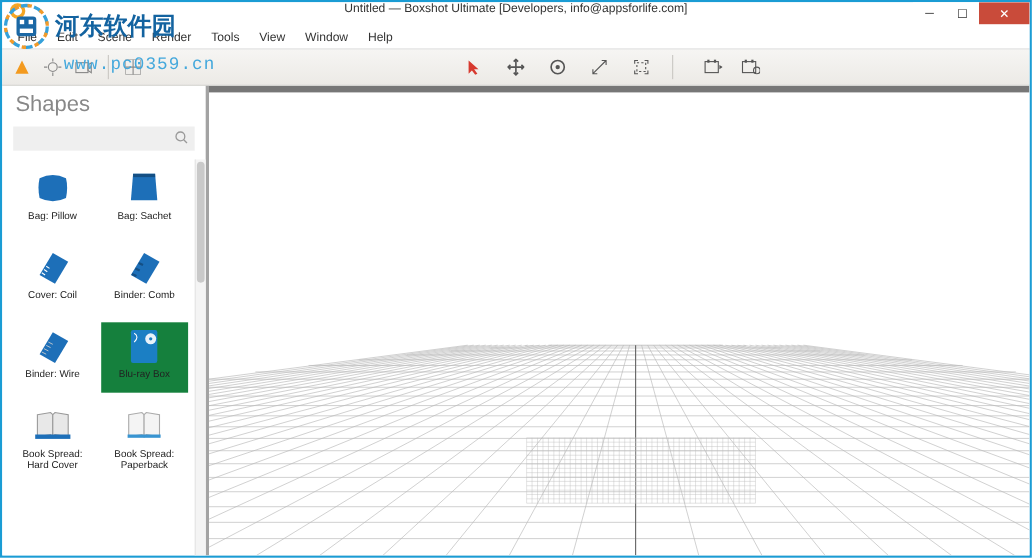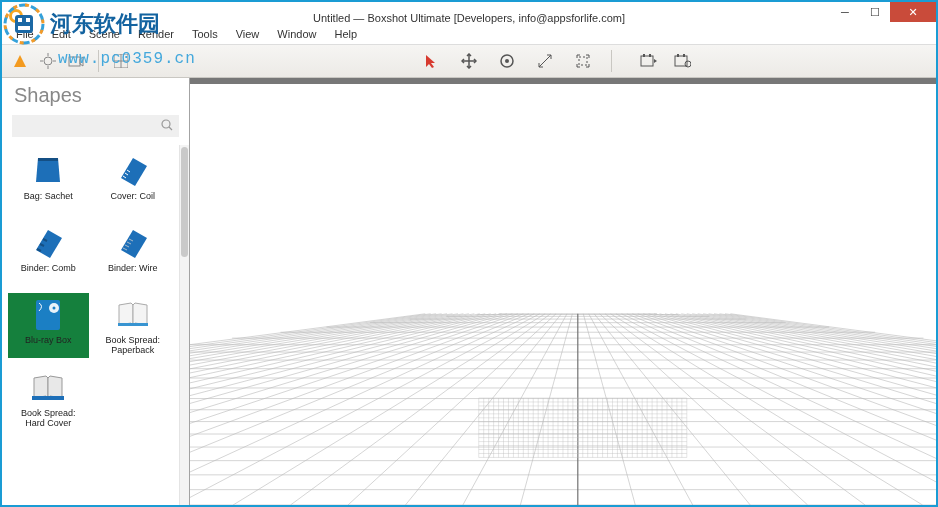--- a/index.html
+++ b/index.html
@@ -1,38 +1,38 @@
 <!DOCTYPE html>
 <html><head>
 <meta charset="utf-8">
 <style>
 * { margin: 0; padding: 0; box-sizing: border-box; font-family: "Segoe UI", Tahoma, sans-serif; }
 body { width: 938px; height: 507px; overflow: hidden; background: #fff; border: 2px solid #1a9cd4; position: relative; }
 
-.titlebar { height: 22px; background: #fff; display: flex; align-items: flex-end; position: relative; }
+.titlebar { height: 22px; background: #fff; display: flex; align-items: flex-start; position: relative; }
 .titlebar-icon { width: 16px; height: 16px; margin-left: 6px; }
 .titlebar-title { position: absolute; left: 50%; transform: translateX(-50%); font-size: 11px; color: #333; }
 .titlebar-controls { position: absolute; right: 0; top: 0; display: flex; }
 .tc-btn { width: 30px; height: 20px; display: flex; align-items: center; justify-content: center; font-size: 11px; }
 .tc-min, .tc-max { background: #fff; color: #333; }
 .tc-close { background: #c94b3a; color: #fff; width: 46px; }
 
 .menubar { height: 20px; background: #fff; display: flex; align-items: center; padding-left: 6px; gap: 2px; }
 .menubar span { font-size: 11px; color: #333; padding: 2px 8px; cursor: default; }
 
 .toolbar { height: 34px; background: linear-gradient(#f6f5f3, #eceae6); border-top: 1px solid #ddd; border-bottom: 1px solid #c9c7c2; display: flex; align-items: center; padding-left: 8px; }
 .tb-left { display: flex; gap: 8px; align-items: center; }
 .tb-icon { width: 20px; height: 20px; display: flex; align-items: center; justify-content: center; }
 .tb-sep { width: 1px; height: 22px; background: #c9c7c2; margin: 0 4px; }
 .tb-center { display: flex; gap: 18px; align-items: center; margin-left: 290px; }
 .tb-center2 { display: flex; gap: 14px; align-items: center; margin-left: 22px; }
 
 .main { display: flex; height: calc(100% - 76px); }
 
-.sidebar { width: 188px; background: #fff; border-right: 1px solid #a3a3a3; display: flex; flex-direction: column; }
+.sidebar { width: 188px; background: #fff; border-right: 3px solid #a3a3a3; display: flex; flex-direction: column; }
 .sidebar-title { font-size: 20px; font-weight: 300; color: #888; padding: 6px 12px 8px; }
 .sidebar-search { margin: 0 10px 8px; height: 22px; background: #efefef; border: none; display: flex; align-items: center; padding: 0 6px; position: relative; }
 .sidebar-search input { border: none; background: transparent; width: 100%; font-size: 11px; outline: none; }
 .search-icon { position: absolute; right: 6px; color: #999; font-size: 12px; }
 .shapes-area { flex: 1; display: flex; position: relative; }
 .shapes-grid { flex: 1; overflow-y: hidden; padding: 4px 6px; display: grid; grid-template-columns: 1fr 1fr; gap: 8px 4px; align-content: start; }
 .shape-item { display: flex; flex-direction: column; align-items: center; cursor: pointer; padding: 2px; }
 .shape-item.selected { background: #15803d; }
 .shape-icon { width: 38px; height: 38px; display: flex; align-items: center; justify-content: center; margin-bottom: 2px; }
 .shape-label { font-size: 9px; text-align: center; color: #222; line-height: 1.15; min-height: 20px; }
@@ -189,20 +189,28 @@
             <circle cx="5" cy="5" r="4" fill="none" stroke="#999" stroke-width="1.2"></circle>
             <line x1="8" y1="8" x2="11" y2="11" stroke="#999" stroke-width="1.2"></line>
           </svg>
       </span>
     </div>
     <div class="shapes-area">
       <div class="shapes-grid" id="shapes-grid">
           <div class="shape-item">
             <div class="shape-icon">
               <svg width="36" height="36">
+                <path d="M6 10 Q18 4 30 10 Q32 18 30 28 Q18 34 6 28 Q4 18 6 10 Z" fill="#1d6fb8"></path>
+              </svg>
+            </div>
+            <div class="shape-label">Bag: Pillow</div>
+          </div>
+          <div class="shape-item">
+            <div class="shape-icon">
+              <svg width="36" height="36">
                 <path d="M8 6 L28 6 L30 30 L6 30 Z" fill="#1d6fb8"></path>
                 <rect x="8" y="6" width="20" height="3" fill="#144f84"></rect>
               </svg>
             </div>
             <div class="shape-label">Bag: Sachet</div>
           </div>
           <div class="shape-item">
             <div class="shape-icon">
               <svg width="36" height="36">
                 <path d="M6 26 L18 6 L32 14 L20 34 Z" fill="#1d6fb8"></path>
@@ -249,36 +257,36 @@
                 <circle cx="24" cy="12" r="5" fill="#fff" opacity="0.9"></circle>
                 <circle cx="24" cy="12" r="1.5" fill="#1b7fc4"></circle>
                 <path d="M9 7 Q14 10 9 15" stroke="#fff" fill="none"></path>
               </svg>
             </div>
             <div class="shape-label">Blu-ray Box</div>
           </div>
           <div class="shape-item">
             <div class="shape-icon">
               <svg width="36" height="30">
+                <path d="M4 6 L16 4 L18 6 L18 26 L16 24 L4 26 Z" fill="#e8e8e8" stroke="#999"></path>
+                <path d="M18 6 L20 4 L32 6 L32 26 L20 24 L18 26 Z" fill="#e8e8e8" stroke="#999"></path>
+                <rect x="2" y="24" width="32" height="4" fill="#1d6fb8"></rect>
+              </svg>
+            </div>
+            <div class="shape-label">Book Spread: Hard Cover</div>
+          </div>
+          <div class="shape-item">
+            <div class="shape-icon">
+              <svg width="36" height="30">
                 <path d="M4 6 L16 4 L18 6 L18 26 L16 24 L4 26 Z" fill="#f4f4f4" stroke="#aaa"></path>
                 <path d="M18 6 L20 4 L32 6 L32 26 L20 24 L18 26 Z" fill="#f4f4f4" stroke="#aaa"></path>
                 <rect x="3" y="24" width="30" height="3" fill="#3894d1"></rect>
               </svg>
             </div>
             <div class="shape-label">Book Spread: Paperback</div>
-          </div>
-          <div class="shape-item">
-            <div class="shape-icon">
-              <svg width="36" height="30">
-                <path d="M4 6 L16 4 L18 6 L18 26 L16 24 L4 26 Z" fill="#e8e8e8" stroke="#999"></path>
-                <path d="M18 6 L20 4 L32 6 L32 26 L20 24 L18 26 Z" fill="#e8e8e8" stroke="#999"></path>
-                <rect x="2" y="24" width="32" height="4" fill="#1d6fb8"></rect>
-              </svg>
-            </div>
-            <div class="shape-label">Book Spread: Hard Cover</div>
           </div>
         </div>
       <div class="scrollbar">
         <div class="scrollbar-thumb"></div>
       </div>
     </div>
   </div>
 
   <div class="viewport">
     <div class="viewport-top"></div>

